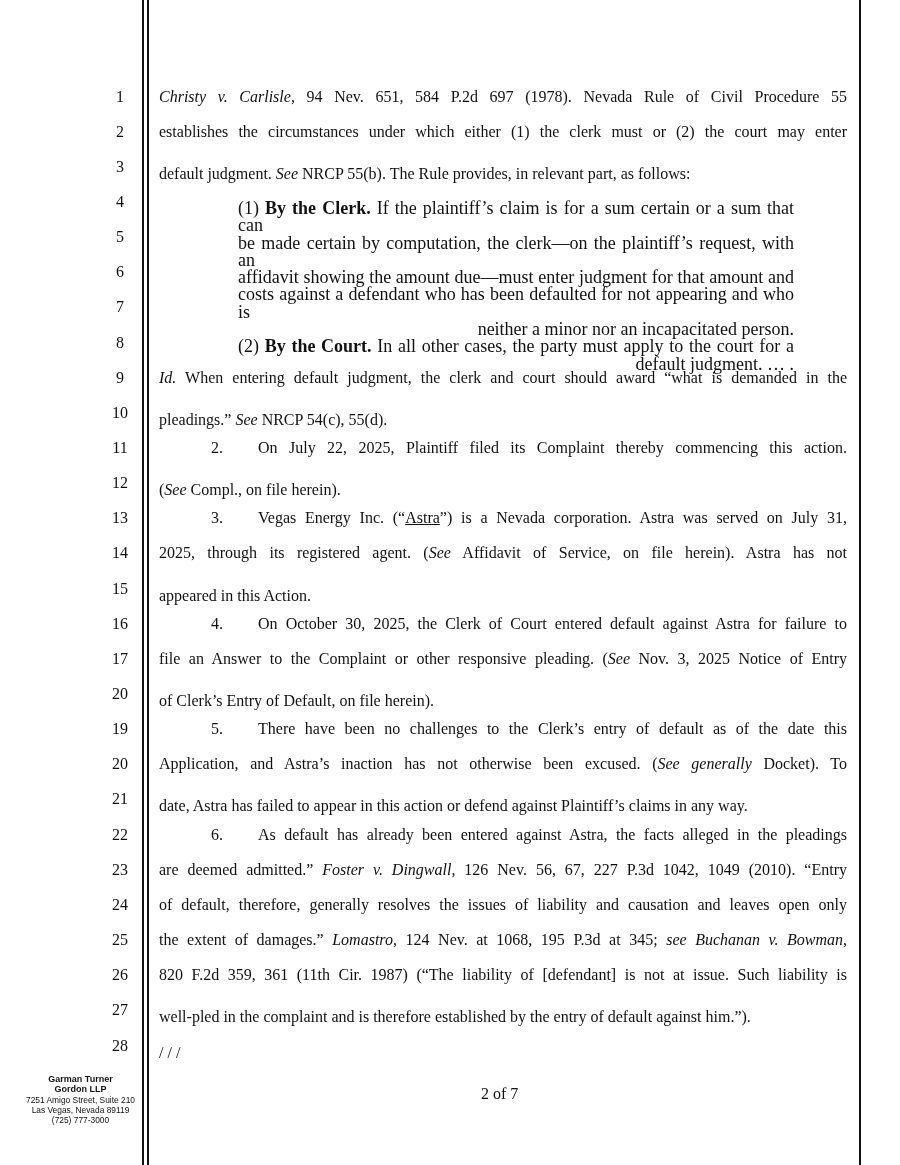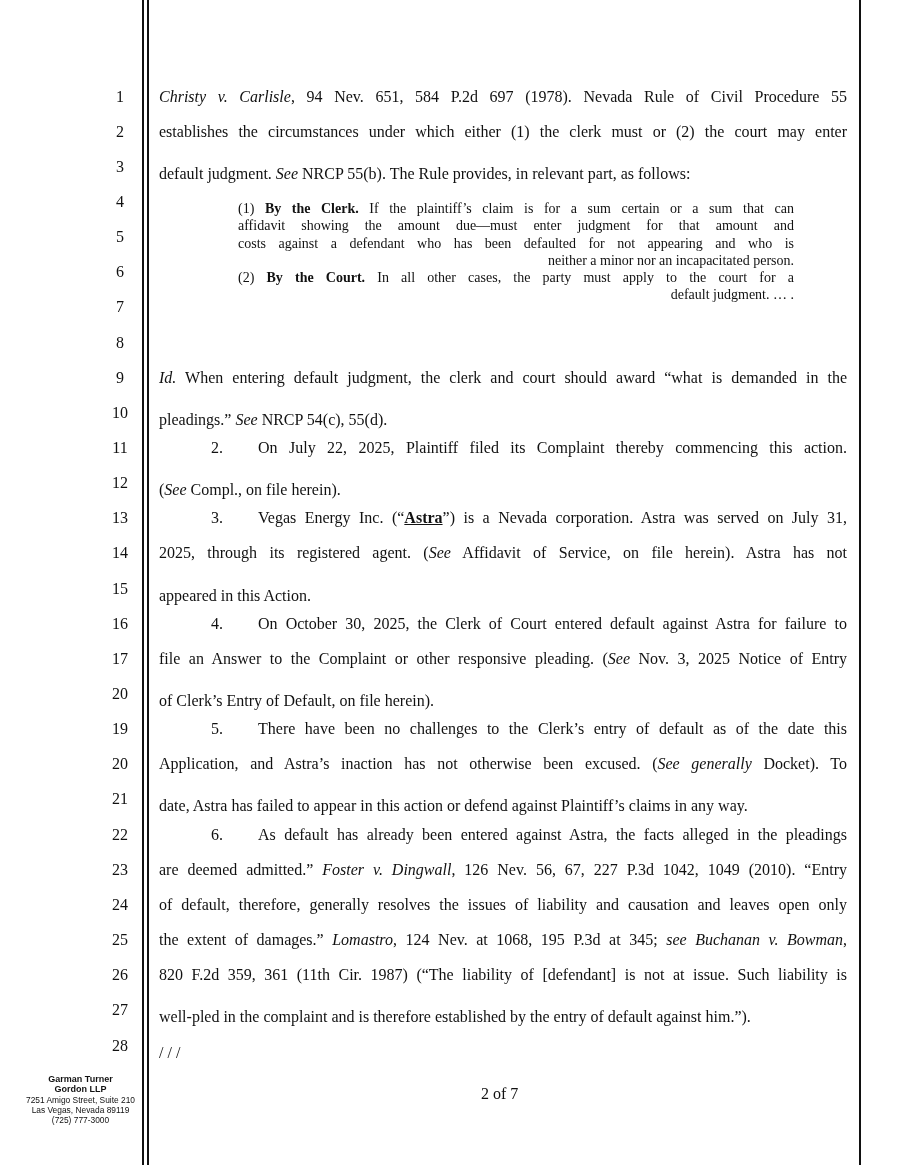--- a/index.html
+++ b/index.html
@@ -9,28 +9,28 @@
   #vl1 { left: 142px; width: 2px; }
   #vl2 { left: 147px; width: 2px; }
   #vr  { left: 859px; width: 2px; }
   .ln { position: absolute; left: 100px; width: 40px; text-align: center;
         font-size: 16px; line-height: 20px; }
   .row { position: absolute; left: 159px; width: 688px; font-size: 16px;
          line-height: 20px; white-space: nowrap; text-align: justify;
          text-align-last: justify; }
   .row.last { text-align-last: left; margin-top: 7px; }
   .row .num { display: inline-block; width: 47px; padding-left: 52px; text-align: left; }
-  .quote { position: absolute; left: 238px; width: 556px; font-size: 14px;
+  .quote { position: absolute; left: 238px; width: 556px; font-size: 18px;
            line-height: 17.3px; }
   .quote p { margin: 0; text-align: justify; }
   .quote p .j { display: block; text-align: justify; text-align-last: justify; }
   .quote p .l { display: block; text-align: right; }
   i { font-style: italic; }
   b { font-weight: bold; }
-  u { text-decoration: underline; font-weight: bold; }
+  u { text-decoration: underline; }
   .firm { position: absolute; left: 18px; width: 125px; top: 1074px;
           font-family: "Liberation Sans", sans-serif; font-size: 8.4px;
           line-height: 10.3px; text-align: center; }
   .firm .name { font-weight: bold; font-size: 9px; }
   .pageno { position: absolute; left: 481px; top: 1084px; font-size: 16px; line-height: 20px; }
 </style>
 </head>
 <body>
 
 <div class="vline" id="vl1"></div>
@@ -69,20 +69,21 @@
 </div>
 
 <div>
   <div class="row" style="top:87px"><i>Christy v. Carlisle</i><span>, 94 Nev. 651, 584 P.2d 697 (1978). Nevada Rule of Civil Procedure 55</span></div>
   <div class="row" style="top:122px">establishes the circumstances under which either (1) the clerk must or (2) the court may enter</div>
   <div class="row last" style="top:157px"><span>default judgment. </span><i>See</i><span> NRCP 55(b). The Rule provides, in relevant part, as follows:</span></div>
 
   <div class="quote" style="top:200px">
     <p>
       <span class="j"><span>(1) </span><b>By the Clerk.</b><span> If the plaintiff’s claim is for a sum certain or a sum that can</span></span>
+      <span class="j">be made certain by computation, the clerk—on the plaintiff’s request, with an</span>
       <span class="j">affidavit showing the amount due—must enter judgment for that amount and</span>
       <span class="j">costs against a defendant who has been defaulted for not appearing and who is</span>
       <span class="l">neither a minor nor an incapacitated person.</span>
     </p>
     <p>
       <span class="j"><span>(2) </span><b>By the Court.</b><span> In all other cases, the party must apply to the court for a</span></span>
       <span class="l">default judgment. … .</span>
     </p>
   </div>
 

